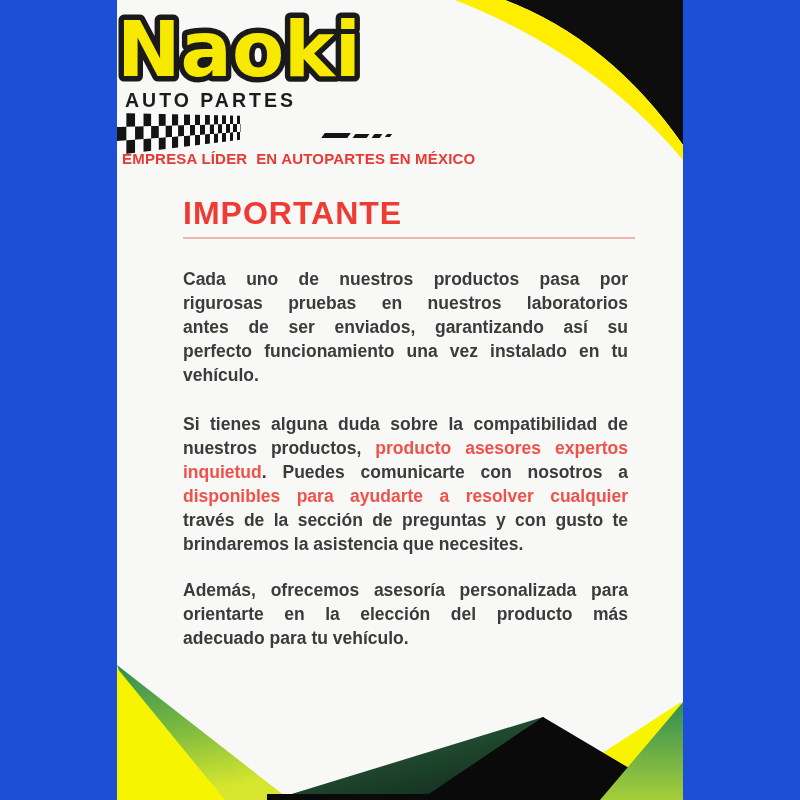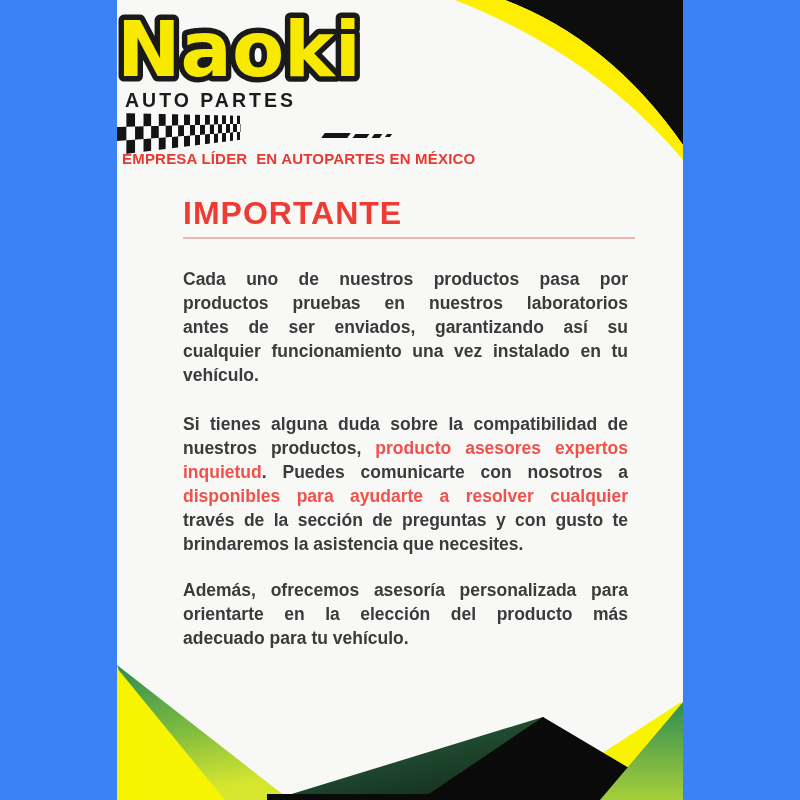--- a/index.html
+++ b/index.html
@@ -1,16 +1,16 @@
 <!DOCTYPE html>
 <html style="--flyer_bg: #f8f8f6; --brand_yellow: #f7ea00; --brand_outline: #1a1a1a; --tagline_red: #e73a34; --heading_red: #ee3b33; --accent_red: #f0514b; --body_text: #3b3b3b; --corner_black: #0d0d0d; --corner_yellow: #ffee00; --tri_yellow: #f6f400; --tri_green_dark: #2e6b44; --tri_green_mid: #2f8c55; --tri_lime: #c7dc2a; --tri_black: #0a0a0a;"><head>
 <meta charset="utf-8">
 <style>
   html,body{margin:0;padding:0;background:#ffffff;}
-  .canvas{position:relative;width:800px;height:800px;background:#3b82f6;overflow:hidden;
+  .canvas{position:relative;width:800px;height:800px;background:#1d4ed8;overflow:hidden;
           font-family:"Liberation Sans", sans-serif;}
   .flyer{position:absolute;left:117px;top:0;width:566px;height:800px;background:var(--flyer_bg);}
 
   
   .brand-svg{position:absolute;left:-2px;top:-4px;}
   .brand-sub{position:absolute;left:8px;top:89px;font-size:19.5px;font-weight:bold;
              letter-spacing:3px;color:#1c1c1c;white-space:pre;}
   .flag-wrap{position:absolute;left:0;top:111px;width:320px;height:46px;}
   .flag{position:absolute;left:0;top:2px;width:310px;height:42px;
         background:conic-gradient(#141414 0 25%, #fbfbfb 0 50%, #141414 0 75%, #fbfbfb 0);
@@ -77,27 +77,27 @@
     <div class="heading">IMPORTANTE</div>
     <div class="heading-rule"></div>
 
     <div class="copy">
 
       <div class="para">
         <div class="line">
           <span class="seg dark">Cada uno de nuestros productos pasa por</span>
         </div>
         <div class="line">
-          <span class="seg dark">productos pruebas en nuestros laboratorios</span>
+          <span class="seg dark">rigurosas pruebas en nuestros laboratorios</span>
         </div>
         <div class="line">
           <span class="seg dark">antes de ser enviados, garantizando así su</span>
         </div>
         <div class="line">
-          <span class="seg dark">cualquier funcionamiento una vez instalado en tu</span>
+          <span class="seg dark">perfecto funcionamiento una vez instalado en tu</span>
         </div>
         <div class="line last">
           <span class="seg dark">vehículo.</span>
         </div>
       </div>
 
       <div class="para" style="margin-bottom:22px;">
         <div class="line">
           <span class="seg dark">Si tienes alguna duda sobre la compatibilidad de</span>
         </div>

